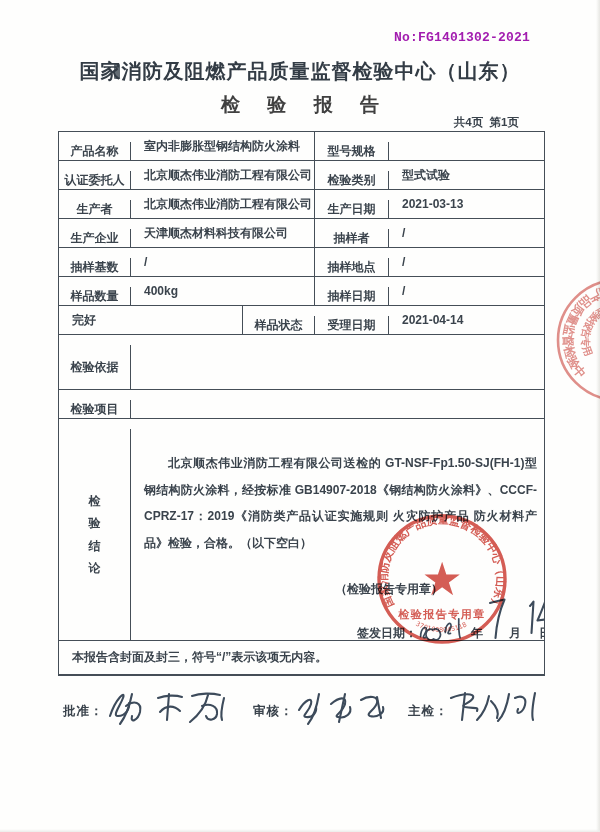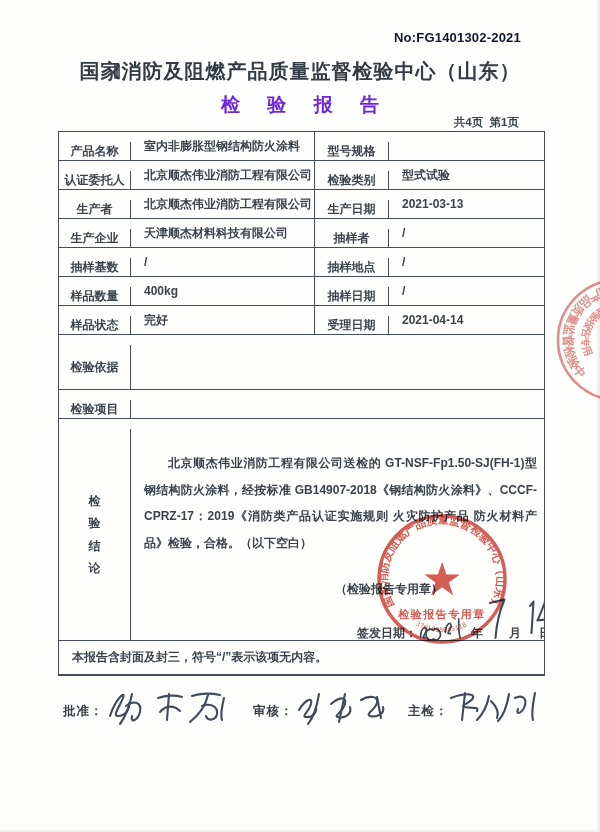--- a/index.html
+++ b/index.html
@@ -11,26 +11,26 @@
     color:#3a434c;
   }
   .edge-right { position:absolute; right:0; top:0; width:4px; height:100%;
     background:linear-gradient(to left,#e7e7e3,rgba(255,255,255,0)); }
   .edge-bottom { position:absolute; left:0; bottom:0; width:100%; height:3px;
     background:linear-gradient(to top,#ececea,rgba(255,255,255,0)); }
   .artifact { position:absolute; left:114px; top:64px; width:6px; height:15px;
     background:#49535c; opacity:.85; border-radius:1px; }
 
   .report-no { position:absolute; top:30px; left:394px;
-    font-family:Liberation Sans, sans-serif;
-    font-size:13px; font-weight:700; letter-spacing:.2px; color:#0f172a; }
+    font-family:Liberation Mono, monospace;
+    font-size:13px; font-weight:700; letter-spacing:.2px; color:#a21caf; }
   .title { position:absolute; top:58px; left:0; width:100%; text-align:center;
     font-size:20px; font-weight:700; letter-spacing:1px; color:#333c45; }
   .subtitle { position:absolute; top:92px; left:0; width:100%; text-align:center;
-    font-size:19px; font-weight:700; letter-spacing:11px; text-indent:11px; color:#6d28d9; }
+    font-size:19px; font-weight:700; letter-spacing:11px; text-indent:11px; color:#404040; }
   .page-info { position:absolute; top:115px; right:81px;
     font-size:11.5px; font-weight:700; white-space:pre; }
 
   .dtable { position:absolute; left:58px; top:131px; width:487px;
     border:1.6px solid #454e57; border-bottom-width:2px; background:transparent; }
   .row { display:flex; border-bottom:1.4px solid #454e57; }
   .row.last { border-bottom:none; }
   .cell { border-right:1.4px solid #454e57; display:flex; align-items:center;
     font-size:12px; font-weight:700; overflow:hidden; }
   .cell.cend { border-right:none; }
@@ -105,22 +105,22 @@
       <div class="cell lab w3">抽样地点</div>
       <div class="cell val w4 cend">/</div>
     </div>
     <div class="row h29">
       <div class="cell lab w1">样品数量</div>
       <div class="cell val w2">400kg</div>
       <div class="cell lab w3">抽样日期</div>
       <div class="cell val w4 cend">/</div>
     </div>
     <div class="row h29">
+      <div class="cell val w2">完好</div>
       <div class="cell lab w1">样品状态</div>
-      <div class="cell val w2">完好</div>
       <div class="cell lab w3">受理日期</div>
       <div class="cell val w4 cend">2021-04-14</div>
     </div>
 
     <div class="row h55">
       <div class="cell lab w1">检验依据</div>
     </div>
 
     <div class="row h29">
       <div class="cell lab w1">检验项目</div>

